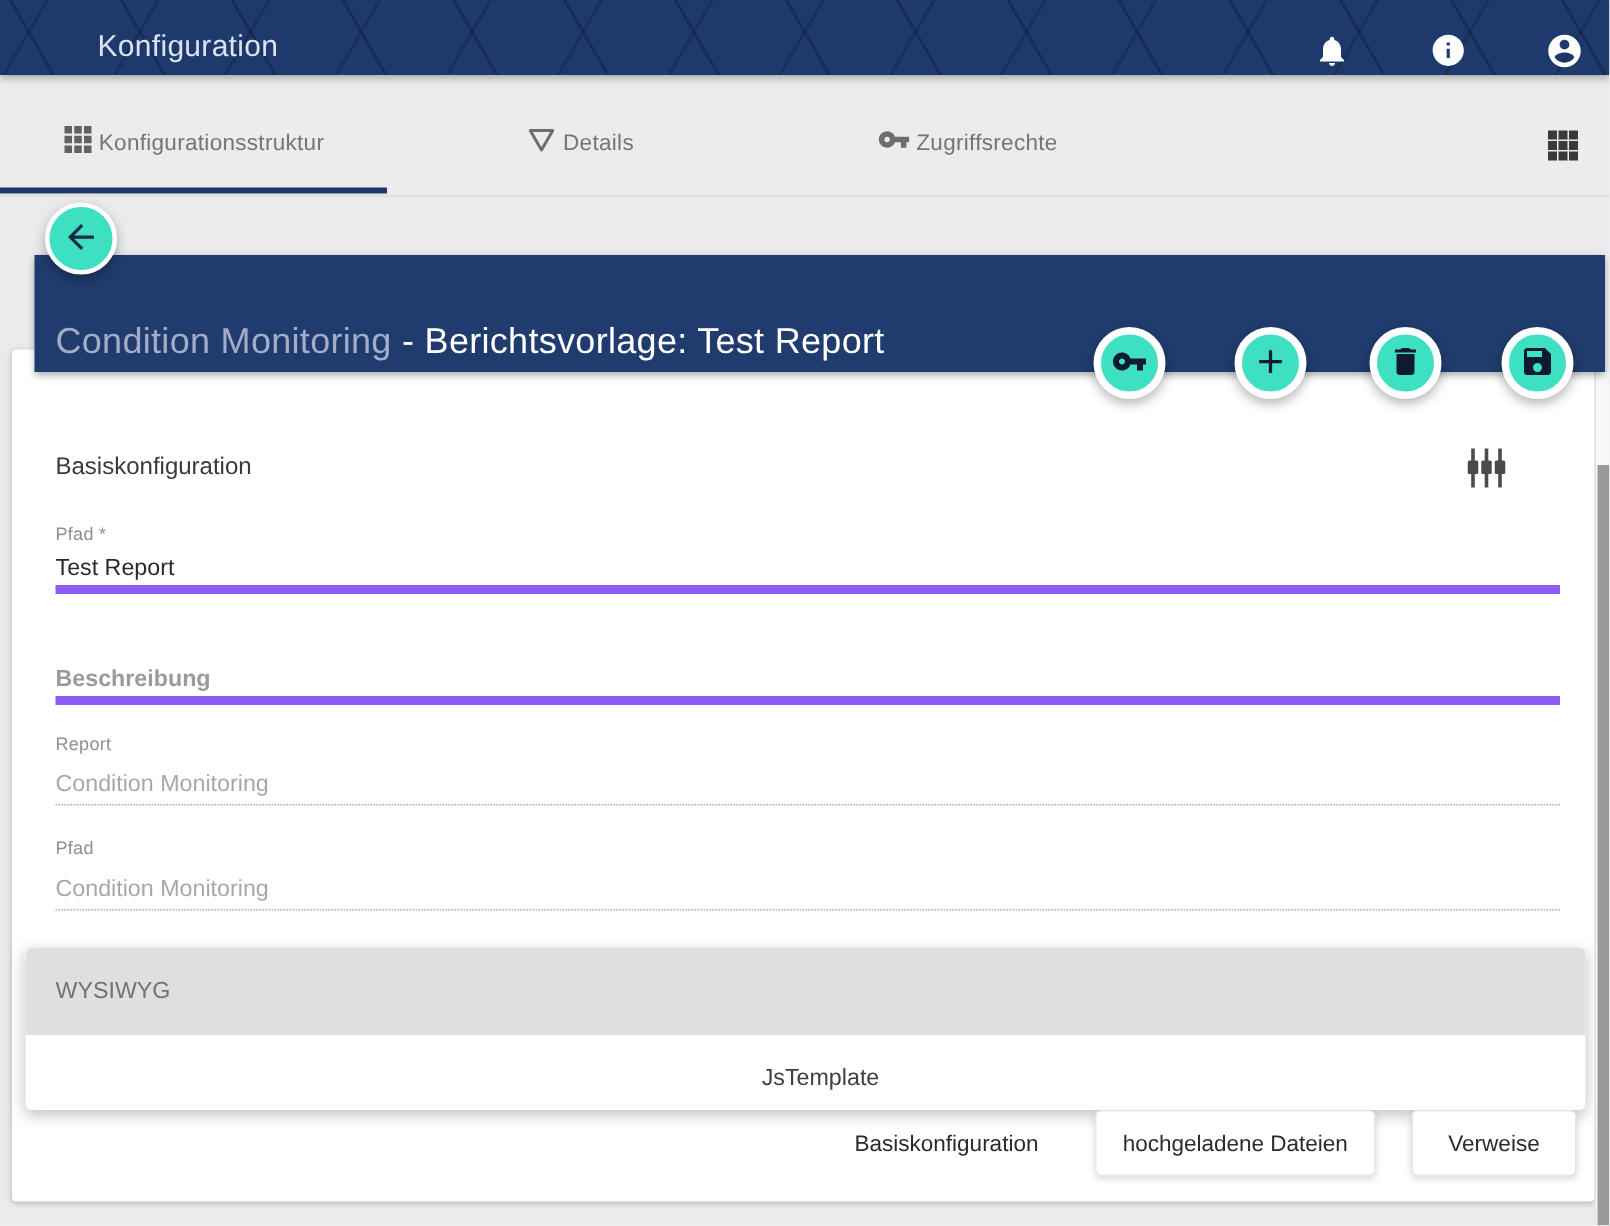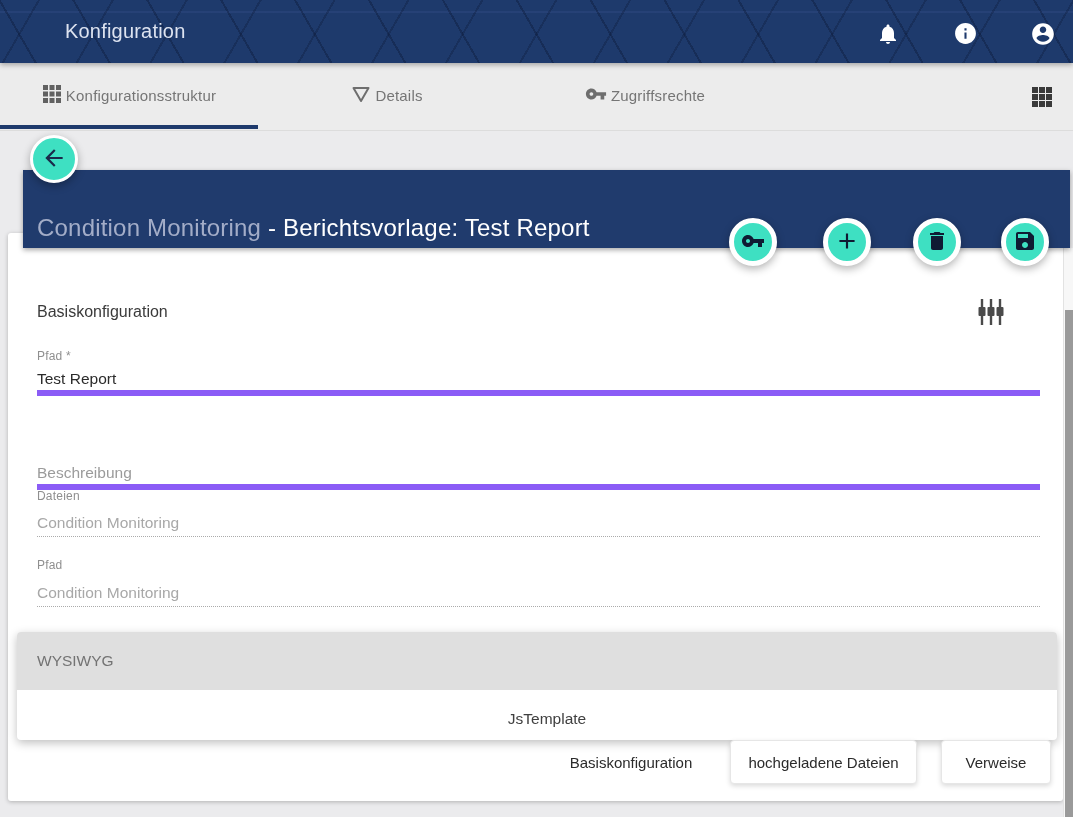--- a/index.html
+++ b/index.html
@@ -1,21 +1,21 @@
 <!DOCTYPE html>
 <html><head>
 <meta charset="utf-8">
 <style>
   html,body{margin:0;padding:0;background:#ebebed;}
   *{box-sizing:border-box;font-family:"Liberation Sans","DejaVu Sans",sans-serif;}
   .stage{position:relative;width:1073px;height:817px;overflow:hidden;background:#ebebed;}
 
   
   .appbar{
-    position:absolute;left:0;top:0;width:1073px;height:63px;z-index:6;
+    position:absolute;left:0;top:0;width:1073px;height:50px;z-index:6;
     background:
       repeating-linear-gradient(60deg, transparent 0 30px, rgba(9,20,48,.35) 30px 32px, transparent 32px 64px),
       repeating-linear-gradient(-60deg, transparent 0 30px, rgba(9,20,48,.28) 30px 32px, transparent 32px 64px),
       repeating-linear-gradient(0deg, transparent 0 50px, rgba(46,72,128,.5) 50px 52px, transparent 52px 104px),
       #1e3a6c;
     box-shadow:0 2px 5px rgba(0,0,0,.3);
     display:flex;align-items:center;
   }
   .appbar-title{position:absolute;left:65px;top:0;height:63px;display:flex;align-items:center;
     color:#dde3f0;font-size:20px;letter-spacing:.2px;}
@@ -217,23 +217,23 @@
             <rect x="10.5" y="10" width="7" height="9" rx="1"></rect>
             <rect x="19.5" y="10" width="7" height="9" rx="1"></rect>
         </g>
       </svg>
     </span>
   </button>
 
   <label class="field-label" style="top:349px;">Pfad *</label>
   <input class="tfield" style="top: 368px;" value="Test Report">
 
-  <input class="tfield" style="top: 462px;" placeholder="Beschreibung">
-
-  <label class="field-label" style="top:489px;">Dateien</label>
+  <input class="tfield" style="top: 442px; font-weight: bold;" placeholder="Beschreibung">
+
+  <label class="field-label" style="top:489px;">Report</label>
   <input class="tfield disabled" style="top: 509px;" disabled="" value="Condition Monitoring">
 
   <label class="field-label" style="top:558px;">Pfad</label>
   <input class="tfield disabled" style="top: 579px;" disabled="" value="Condition Monitoring">
 
   <div class="panel">
     <div class="panel-item selected">
       <span>WYSIWYG</span>
     </div>
     <div class="panel-item plain">

